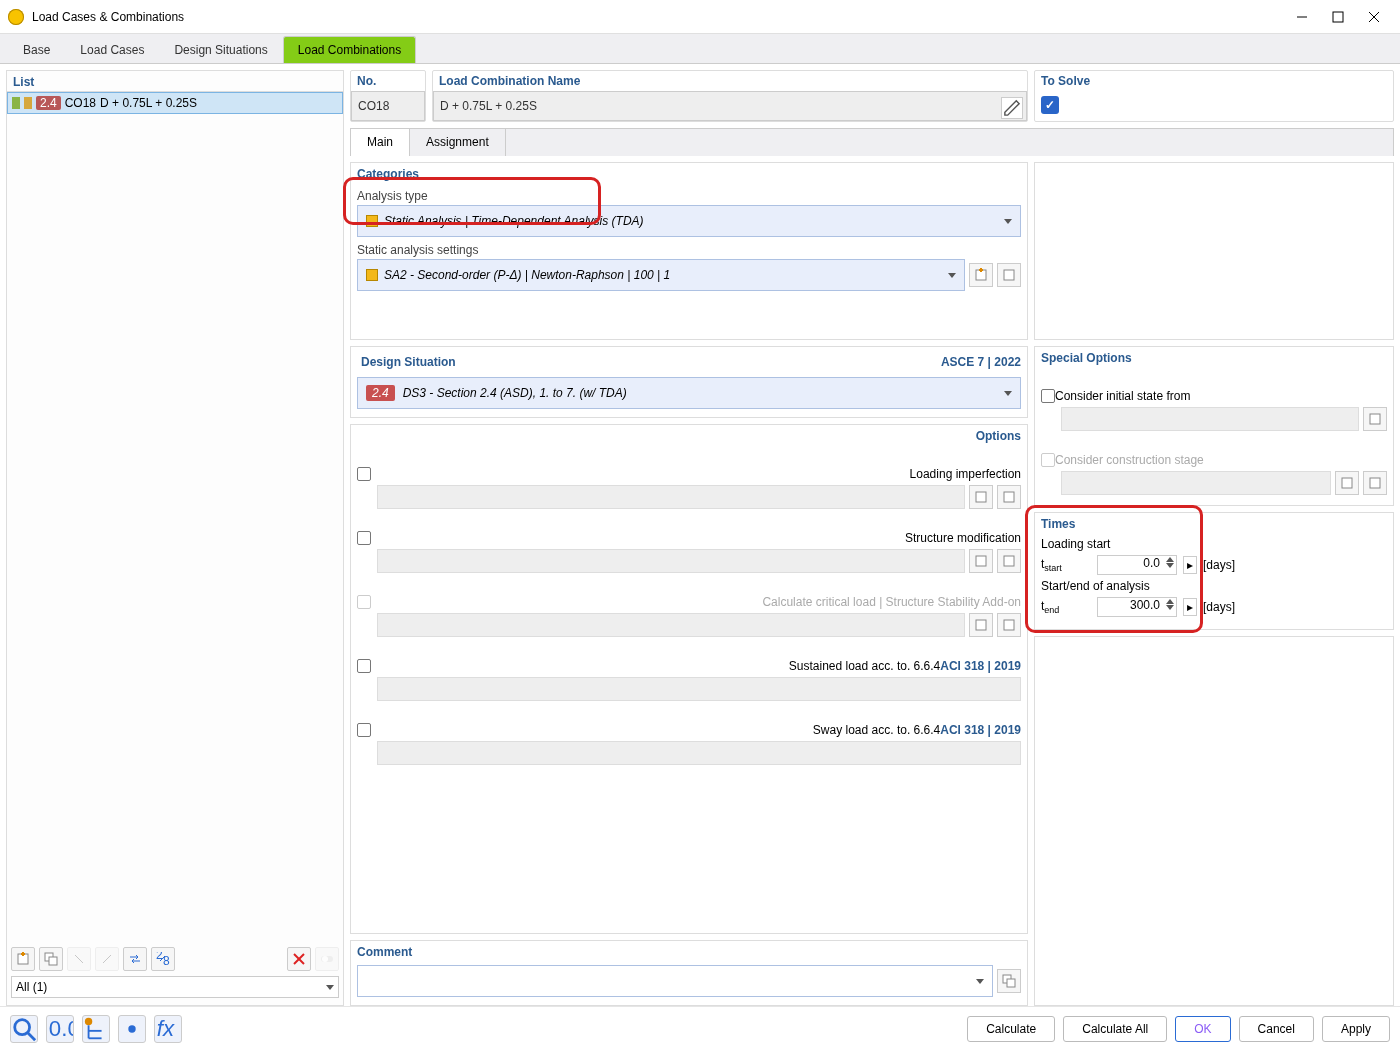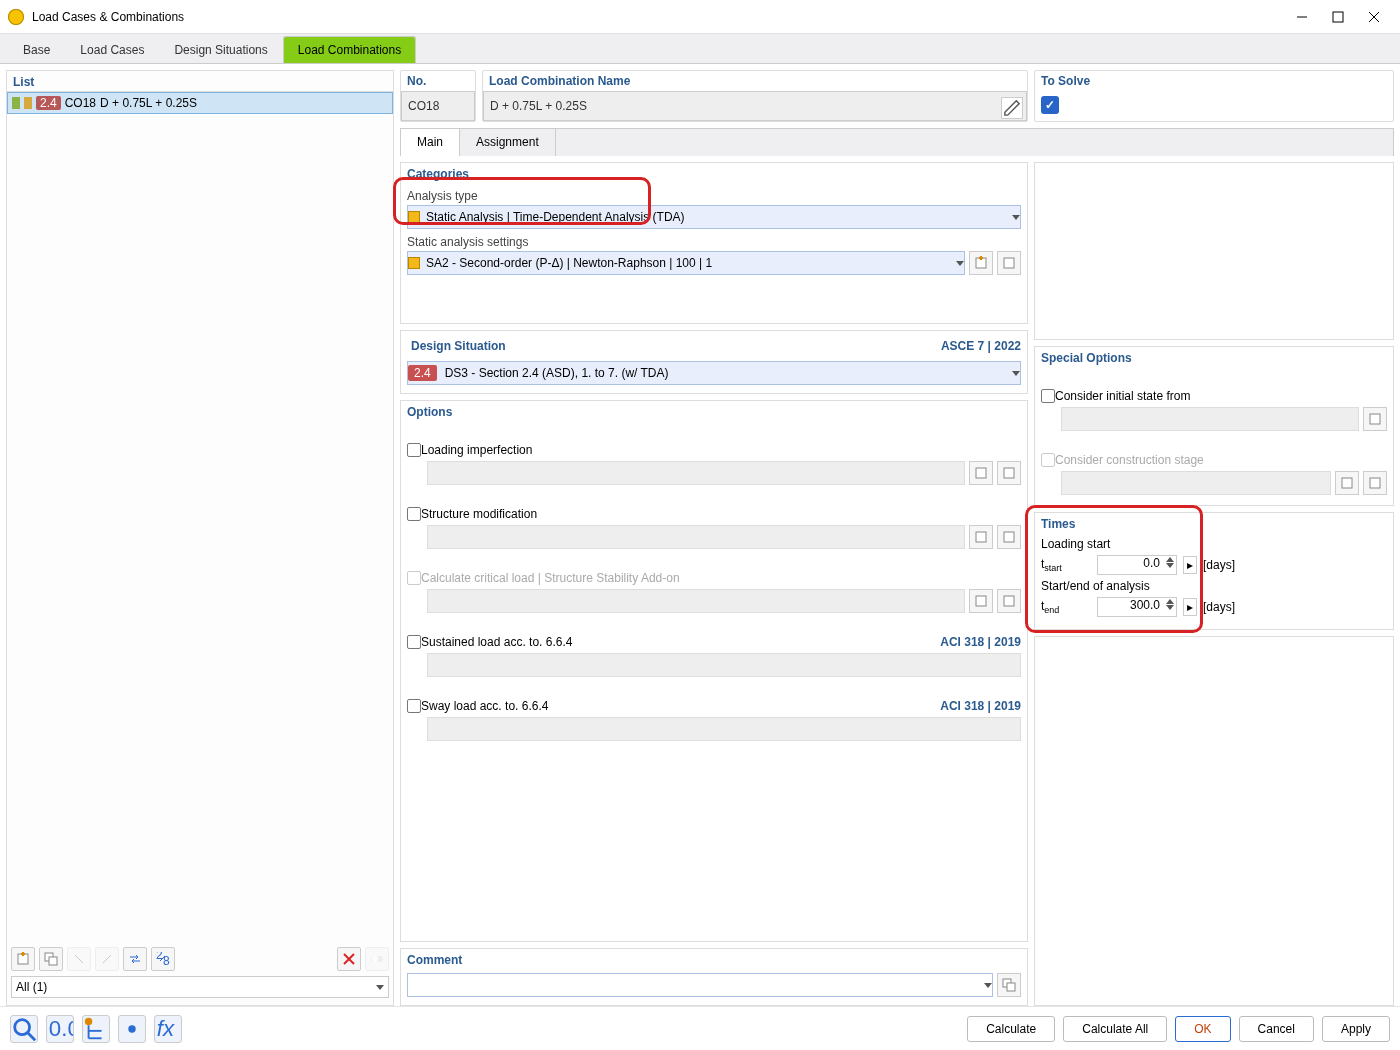--- a/index.html
+++ b/index.html
@@ -12,21 +12,21 @@
 .titlebar .win-btn { width:36px; height:28px; display:flex; align-items:center; justify-content:center; }
 .titlebar .win-btn svg{width:12px;height:12px;stroke:#000;stroke-width:1;fill:none;}
 
 
 .top-tabs { height:30px; display:flex; align-items:end; background:#efeff2; padding:0 8px; gap:0; border-bottom:1px solid #ccc;}
 .top-tab{ padding:6px 14px; color:#333; border:1px solid transparent; border-bottom:none; border-top-left-radius:3px;border-top-right-radius:3px;}
 .top-tab.active{background:#84cc16; border-color:#ccc; color:#000;}
 
 
 .main-wrap{flex:1; display:flex; padding:6px 6px 0 6px; gap:6px; min-height:0;}
-.left-pane{width:388px; display:flex; flex-direction:column; border:1px solid #ddd; background:#fdfdfd; padding-bottom:4px;}
+.left-pane{width:338px; display:flex; flex-direction:column; border:1px solid #ddd; background:#fdfdfd; padding-bottom:4px;}
 .right-pane{flex:1; display:flex; flex-direction:column; gap:6px; min-height:0;}
 
 .section-head { color:#2a5a8f; font-weight:600; padding:4px 6px 2px; }
 .panel{border:1px solid #ddd; background:#fff; border-radius:2px;}
 
 
 .list-area{flex:1; border-top:1px solid #ddd; overflow:auto;}
 .list-row{display:flex; align-items:center; height:22px; padding:0 4px; gap:4px;}
 .list-row.selected{background:#cfe5f6;border:1px solid #7bb4e3;}
 .swatch{width:8px;height:12px;}
@@ -61,21 +61,21 @@
 .inner-tab.active{background:#fff;}
 
 
 .content-cols{flex:1;display:flex;gap:6px;min-height:0;}
 .left-col{flex:1;display:flex;flex-direction:column;gap:6px;min-height:0;}
 .right-col{width:360px;display:flex;flex-direction:column;gap:6px;min-height:0;}
 
 .group{border:1px solid #ddd;padding:4px 6px 8px;}
 .group .gh{color:#2a5a8f;font-weight:600;margin:-2px -4px 4px;padding:2px 4px;}
 .small-lbl{color:#444;margin:6px 0 2px;}
-.sel{display:flex;align-items:center;height:24px;border:1px solid #adc1e2;background:#e8eefb;padding:0 0;gap:4px;justify-content:space-between;}
+.sel{display:flex;align-items:center;height:32px;border:1px solid #adc1e2;background:#e8eefb;padding:0 8px;gap:4px;justify-content:space-between;font-style:italic;}
 .sel .sq{width:12px;height:12px;background:#f3b81a;border:1px solid #b78700;}
 .sel-row{display:flex;gap:4px;align-items:center;}
 .sel-row .sel{flex:1;}
 .iconbtn{width:24px;height:24px;border:1px solid #ccc;background:#f6f6f6;display:flex;align-items:center;justify-content:center;}
 .iconbtn svg{width:14px;height:14px;}
 
 .dsit{display:flex;justify-content:space-between;align-items:center;}
 .dsit .std{color:#2a5a8f;font-weight:600;}
 .badge2{background:#c85050;color:#fff;padding:1px 6px;border-radius:2px;margin-right:4px;}
 
@@ -102,21 +102,21 @@
 .arrowr{width:14px;height:18px;border:1px solid #ccc;display:flex;align-items:center;justify-content:center;}
 
 
 .comment-row{display:flex;gap:4px;align-items:center;padding:0 0;}
 .comment-row .sel{flex:1;background:#fff;}
 
 
 .bottom{height:44px;border-top:1px solid #e5e5e5;display:flex;align-items:center;padding:0 10px;gap:8px;}
 .bottom .spacer{flex:1;}
 .btn{height:26px;padding:0 18px;border:1px solid #bbb;background:#fff;border-radius:3px;}
-.btn.primary{border-color:#2a6bd4;color:#c2410c;}
+.btn.primary{border-color:#2a6bd4;color:#8b5cf6;}
 .sqbtn{width:28px;height:28px;border:1px solid #ccc;background:#eef2fb;display:flex;align-items:center;justify-content:center;border-radius:3px;}
 
 sub{font-size:9px;}
 </style>
 </head>
 <body>
 
 <div class="titlebar">
   <div class="app-icon"></div>
   <div class="title">Load Cases &amp; Combinations</div>
@@ -289,21 +289,21 @@
           </div>
           <div class="sel" style="margin-top:4px;">
             <span style="display:flex;align-items:center;gap:4px;">
               <span class="badge2">2.4</span>
               <span>DS3 - Section 2.4 (ASD), 1. to 7. (w/ TDA)</span>
             </span>
             <span class="caret"></span>
           </div>
         </div>
 
-        <div class="group" style="flex:1;">
+        <div class="group" style="flex:1;text-align:right;">
           <div class="gh">Options</div>
 
           <div class="opt-row">
               <div class="cb"></div>
               <div class="txt">Loading imperfection</div>
             </div>
           <div class="opt-sub">
               <div class="bar"></div>
             <div class="iconbtn">
                 <svg viewBox="0 0 14 14">

